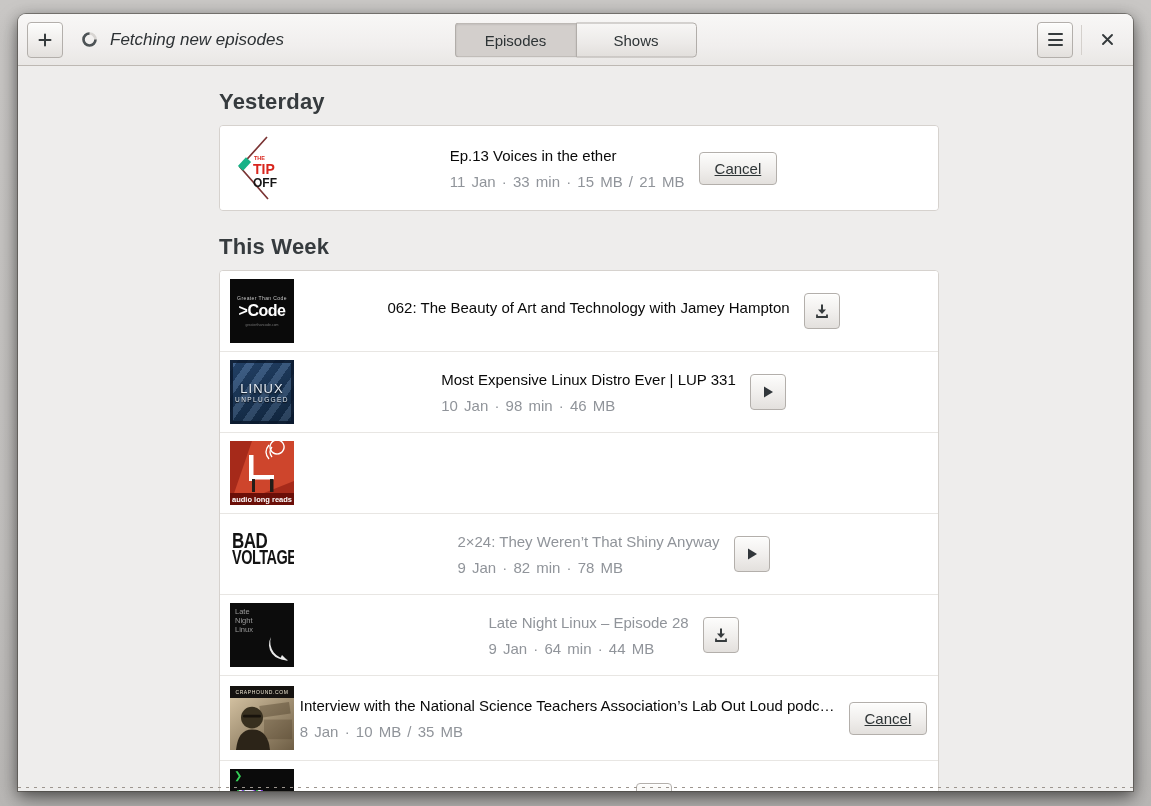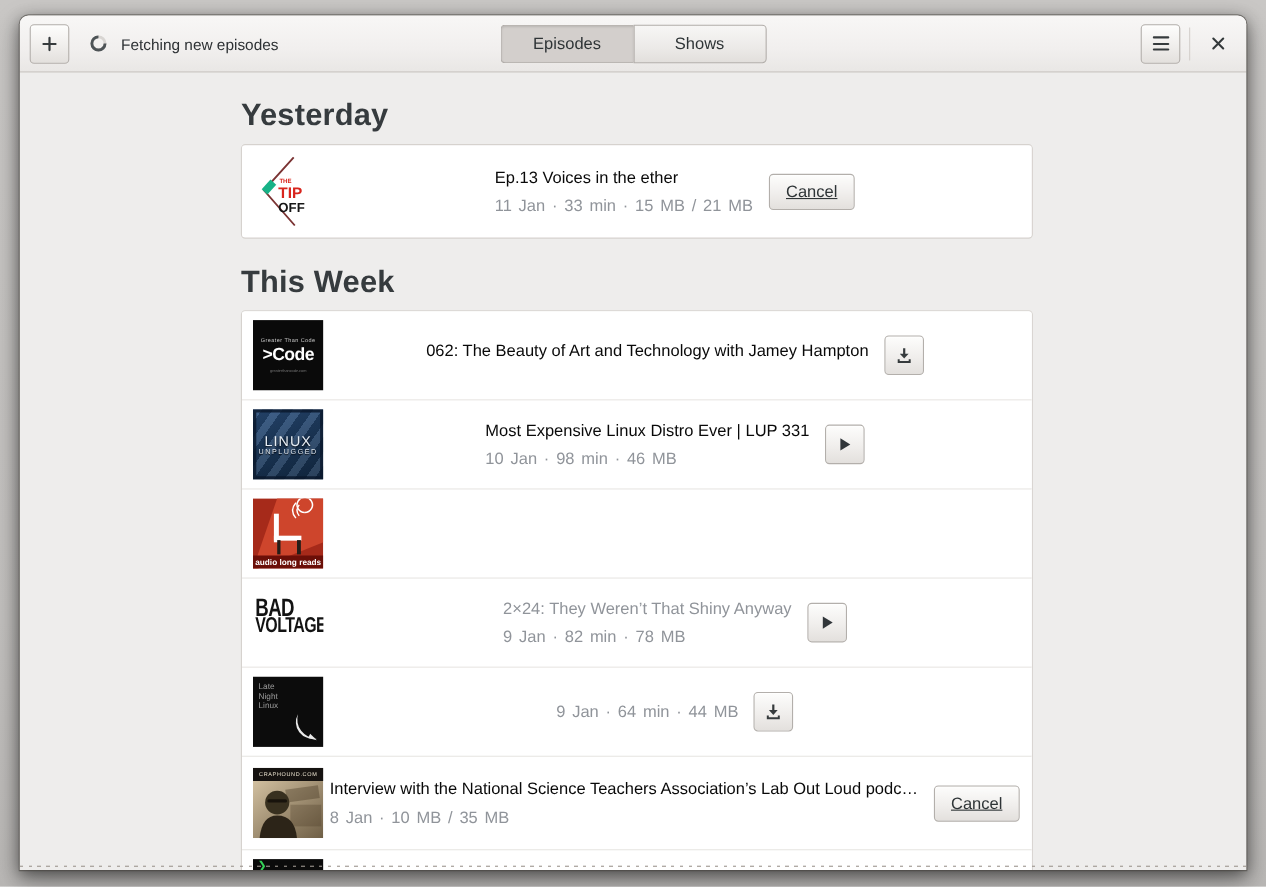--- a/index.html
+++ b/index.html
@@ -28,21 +28,21 @@
     border:1px solid #b3afab;border-radius:4px;
     box-shadow:inset 0 1px rgba(255,255,255,.75);
     display:flex;align-items:center;justify-content:center;
     color:#2e3436;cursor:default;box-sizing:border-box;text-decoration:underline;
   }
   .sq-btn{width:36px;height:36px;}
   .add-btn{margin-right:18px;}
   .spinner{
     width:17px;height:17px;margin-right:12px;flex-shrink:0;
   }
-  .status-label{font-size:14px;color:#2d3134;}
+  .status-label{font-size:17px;color:#2d3134;font-style:italic;}
   .view-switcher{
     position:absolute;left:50%;top:50%;transform:translate(-50%,-50%);
     display:flex;
   }
   .tab{
     width:121px;height:35px;font-size:15px;color:#2e3436;
     display:flex;align-items:center;justify-content:center;
     border:1px solid #b1ada9;box-sizing:border-box;
     background:linear-gradient(180deg,#f7f6f5 0%,#eceae8 60%,#e2dfdc 100%);
   }
@@ -60,21 +60,21 @@
     width:34px;height:34px;display:flex;align-items:center;justify-content:center;
     border:none;background:transparent;border-radius:4px;
   }
   
   .content{
     position:absolute;top:52px;left:0;right:0;bottom:0;
     background:#eeedec;overflow:hidden;
   }
   .column{width:720px;margin-left:201px;}
   .section-title{
-    font-size:28px;font-weight:700;color:#363b3e;
+    font-size:22px;font-weight:700;color:#363b3e;
     margin:23px 0 10px 0;letter-spacing:.2px;
   }
   .card{
     background:#ffffff;border:1px solid #d6d2ce;border-radius:4px;
     overflow:hidden;
   }
   .row{
     display:flex;align-items:center;padding:8px 10px;box-sizing:border-box;
     background:#fff;
   }
@@ -303,20 +303,21 @@
                   <span class="lnl-line">Linux</span>
       <svg viewBox="0 0 64 64" width="64" height="64" style="position:absolute;left:0;top:0;">
         <path d="M41 34 a15 15 0 0 0 17 22 a17 17 0 0 1 -17 -22 Z" fill="#e9e9e9"></path>
         <path d="M52 52 l6 6 l-8 -2 Z" fill="#e9e9e9"></path>
       </svg>
                 </div>
               </div>
               <div class="rcol">
                 <div class="toprow">
                   <div class="texts">
+                    <div class="ep-title">Late Night Linux – Episode 28</div>
                     <div class="ep-meta">9 Jan · 64 min · 44 MB</div>
                   </div>
                   <div class="action">
                     <div class="btn sq-btn">
                       <svg width="16" height="16" viewBox="0 0 16 16">
       <path d="M8 1.5v6" stroke="#363b3d" stroke-width="2"></path>
       <path d="M4 6.5 L8 11 L12 6.5 Z" fill="#363b3d"></path>
       <path d="M3 11.5v2.5h10v-2.5" fill="none" stroke="#363b3d" stroke-width="1.8"></path>
     </svg>
                     </div>

